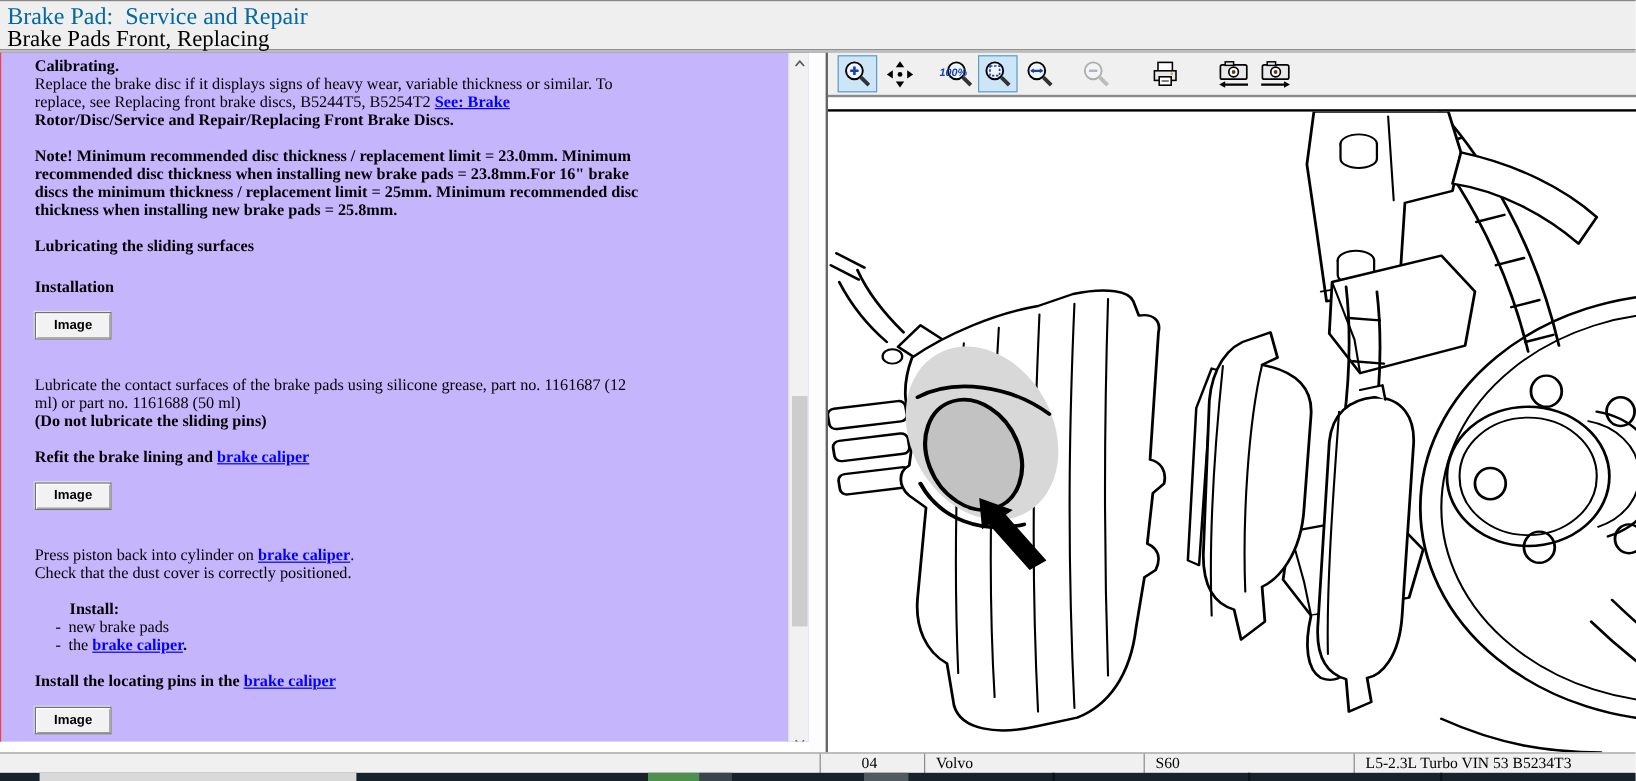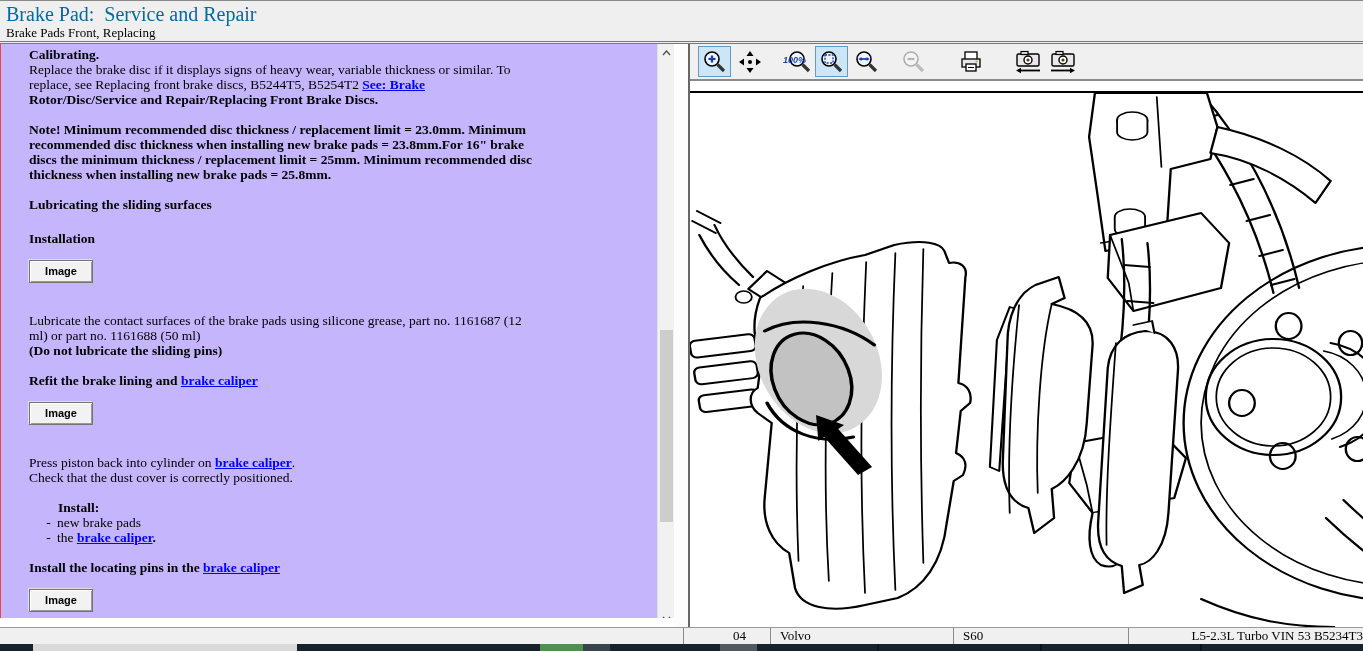--- a/index.html
+++ b/index.html
@@ -4,21 +4,21 @@
 <style>
   * { margin:0; padding:0; box-sizing:border-box; }
   html,body { width:1363px; height:651px; overflow:hidden; background:#fff;
               font-family:"Liberation Serif", serif; }
 
   
   .header { position:absolute; left:0; top:0; width:1363px; height:44px;
             background:#efefef; border-top:1px solid #888;
             border-bottom:3px double #777; padding:2px 0 0 6px; }
   .header .title { font-size:20px; color:#0369a1; white-space:pre; line-height:22px; }
-  .header .subtitle { font-size:13px; color:#000; line-height:15px; }
+  .header .subtitle { font-size:19px; color:#000; line-height:15px; }
 
   
   .main { position:absolute; left:0; top:44px; width:1363px; height:583px; background:#fff; }
 
   
   .left-pane { position:absolute; left:0; top:0; width:674px; height:574px;
                border-left:1px solid #ef4444; background:#c4b5fd; overflow:hidden; }
   .article { position:absolute; left:28px; top:3px; width:508px;
              font-size:13.5px; line-height:15px; color:#000; }
   .b { font-weight:bold; }
@@ -57,24 +57,24 @@
   .canvas-wrap { position:absolute; left:0; top:39px; right:0; bottom:0; background:#fff; }
   .canvas-frame { position:absolute; left:0; top:8px; right:4px; bottom:0;
                   border-top:2px solid #000; border-right:2px solid #000; background:#fff; }
   .canvas-frame svg { display:block; width:100%; height:100%; }
 
   
   .statusbar { position:absolute; left:0; top:627px; width:1363px; height:17px;
                background:#f0f0f0; border-top:1px solid #999; font-size:13px; line-height:16px; }
   .statusbar .cell { position:absolute; top:0; height:17px; white-space:nowrap; overflow:hidden; }
   .c-import { left:0; width:683px; padding-left:2px; }
-  .c-04     { left:683px; width:87px;  padding-left:49px; border-left:1px solid #8a8a8a; }
+  .c-04     { left:683px; width:87px;  padding-left:34px; border-left:1px solid #8a8a8a; }
   .c-make   { left:770px; width:183px; padding-left:9px;  border-left:1px solid #8a8a8a; }
   .c-model  { left:953px; width:175px; padding-left:9px;  border-left:1px solid #8a8a8a; }
-  .c-engine { left:1128px; width:235px; padding-left:9px; border-left:1px solid #8a8a8a;text-align:right; }
+  .c-engine { left:1128px; width:235px; padding-left:9px; border-left:1px solid #8a8a8a; }
 
   
   .bottomstrip { position:absolute; left:0; top:644px; width:1363px; height:7px; background:#17222a; }
   .seg { position:absolute; top:0; height:7px; }
   .seg1 { left:33px;  width:264px; background:#d9d9d9; }
   .seg2 { left:540px; width:43px;  background:#4f8f4f; }
   .seg3 { left:583px; width:27px;  background:#39454b; }
   .seg4 { left:720px; width:37px;  background:#525a5f; }
   .segline { position:absolute; top:0; height:7px; width:2px; background:#0b1419; }
 </style>

